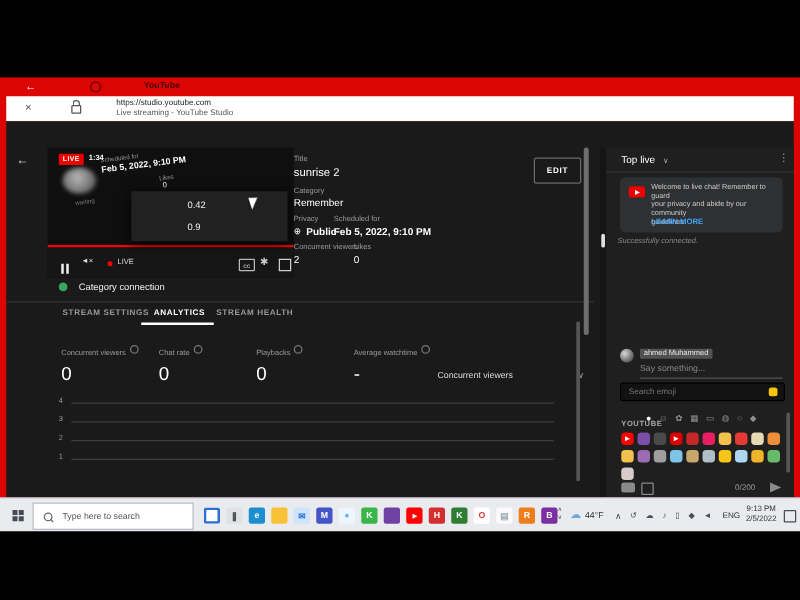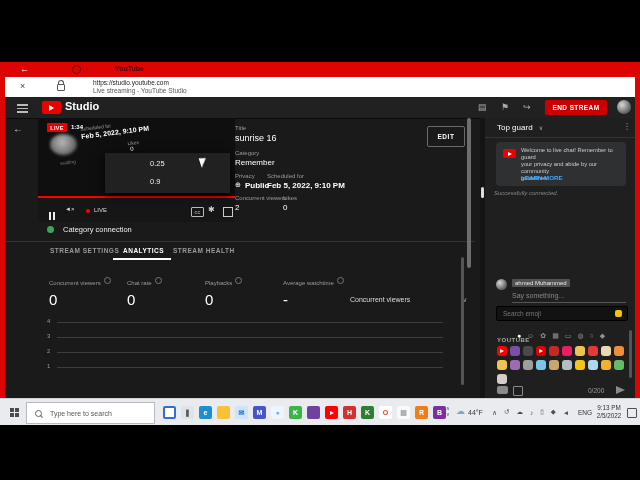--- a/index.html
+++ b/index.html
@@ -91,36 +91,20 @@
   <div class="abs urlbar" style="left:5px;top:15px;width:630px;height:20px;">
     <span class="abs txt" style="left:15px;top:4px;color:#444;font-size:9px;">×</span>
     <span class="abs lockarc" style="left:53px;top:3px;"></span>
     <span class="abs lockbody" style="left:52px;top:7px;"></span>
     <div class="abs txt" style="left:88px;top:2px;color:#222;font-size:6.5px;">https://studio.youtube.com</div>
     <div class="abs txt" style="left:88px;top:10px;color:#555;font-size:6.5px;">Live streaming - YouTube Studio</div>
   </div>
 
   <div class="abs app" style="left:5px;top:35px;width:630px;height:301px;">
 
-    <div class="abs appheader" style="left:0;top:0;width:630px;height:21px;">
-      <div class="abs burger" style="left:12px;top:5px;">
-          <div></div>
-          <div></div>
-          <div></div>
-        </div>
-      <div class="abs ytlogo" style="left:37px;top:4px;width:19px;height:13px;">
-          <i></i>
-        </div>
-      <span class="abs txt" style="left:60px;top:3px;color:#fff;font-size:11px;font-weight:bold;">Studio</span>
-      <span class="abs txt" style="left:473px;top:5px;color:#aaa;font-size:9px;">▤</span>
-      <span class="abs txt" style="left:496px;top:5px;color:#aaa;font-size:9px;">⚑</span>
-      <span class="abs txt" style="left:518px;top:5px;color:#aaa;font-size:9px;">↪</span>
-      <div class="abs endstream" style="left:540px;top:3px;width:62px;height:15px;">END STREAM</div>
-      <div class="abs avatar" style="left:612px;top:3px;width:14px;height:14px;"></div>
-    </div>
 
     <span class="abs txt" style="left:8px;top:26px;color:#ddd;font-size:10px;">←</span>
 
     <div class="abs player" style="left:33px;top:21px;width:197px;height:104px;">
       <div class="abs blob" style="left:12px;top:16px;width:27px;height:21px;"></div>
       <div class="abs rot" style="left:42px;top:8px;width:150px;">
         <div class="txt" style="color:#999;font-size:5px;">Scheduled for</div>
         <div class="txt" style="color:#fff;font-size:7px;font-weight:bold;margin-top:1px;">Feb 5, 2022, 9:10 PM</div>
         <div class="txt" style="color:#999;font-size:5px;margin:6px 0 0 45px;">Likes</div>
         <div class="txt" style="color:#fff;font-size:6px;margin-left:47px;">0</div>
@@ -134,27 +118,27 @@
         <span class="abs txt" style="left:27px;top:8px;color:#ddd;font-size:6px;">◄×</span>
         <span class="abs reddot" style="left:48px;top:11px;"></span>
         <span class="abs txt" style="left:56px;top:9px;color:#ddd;font-size:6px;">LIVE</span>
         <span class="abs ccbox" style="left:153px;top:9px;">CC</span>
         <span class="abs txt" style="left:170px;top:7px;color:#ccc;font-size:8px;">✱</span>
         <span class="abs fsbox" style="left:185px;top:9px;"></span>
       </div>
     </div>
 
     <div class="abs popup" style="left:100px;top:56px;width:125px;height:40px;">
-      <div class="abs txt" style="left:45px;top:6px;color:#eee;font-size:7.5px;">0.25</div>
+      <div class="abs txt" style="left:45px;top:6px;color:#eee;font-size:7.5px;">0.42</div>
       <div class="abs txt" style="left:45px;top:24px;color:#eee;font-size:7.5px;">0.9</div>
       <div class="abs cursor" style="left:95px;top:4px;"></div>
     </div>
 
     <div class="abs lbl txt" style="left:230px;top:28px;">Title</div>
-    <div class="abs val txt" style="left:230px;top:36px;font-size:9px;">sunrise 16</div>
+    <div class="abs val txt" style="left:230px;top:36px;font-size:9px;">sunrise 2</div>
     <div class="abs editbtn" style="left:422px;top:29px;width:36px;height:19px;">EDIT</div>
     <div class="abs lbl txt" style="left:230px;top:53px;">Category</div>
     <div class="abs val txt" style="left:230px;top:61px;font-size:8px;">Remember</div>
     <div class="abs lbl txt" style="left:230px;top:76px;">Privacy</div>
     <span class="abs txt" style="left:230px;top:84px;color:#fff;font-size:7px;">⊕</span>
     <div class="abs val txt" style="left:240px;top:84px;font-size:8px;font-weight:bold;">Public</div>
     <div class="abs lbl txt" style="left:262px;top:76px;">Scheduled for</div>
     <div class="abs val txt" style="left:262px;top:84px;font-size:8px;font-weight:bold;">Feb 5, 2022, 9:10 PM</div>
     <div class="abs lbl txt" style="left:230px;top:98px;">Concurrent viewers</div>
     <div class="abs val txt" style="left:230px;top:106px;font-size:8px;">2</div>
@@ -204,21 +188,21 @@
     </div>
 
     <div class="abs scroll" style="left:462px;top:21px;width:4px;height:150px;"></div>
     <div class="abs scroll" style="left:456px;top:160px;width:3px;height:128px;background:#555;"></div>
 
     <div class="abs chatdiv" style="left:475px;top:21px;width:5px;height:280px;"></div>
     <div class="abs pill" style="left:476px;top:90px;width:3px;height:11px;"></div>
 
     <div class="abs" style="left:480px;top:21px;width:150px;height:280px;background:#1f1f1f;">
       <span class="abs txt" style="left:12px;top:5px;color:#fff;font-size:8px;">
-        <span>Top guard</span>
+        <span>Top live</span>
         <span style="color:#aaa;font-size:6px;margin-left:4px;">∨</span>
       </span>
       <span class="abs txt" style="left:138px;top:4px;color:#aaa;font-size:8px;">⋮</span>
       <div class="abs" style="left:0;top:19px;width:150px;height:1px;background:#333;"></div>
 
       <div class="abs card" style="left:11px;top:24px;width:130px;height:44px;">
         <div class="abs ytlogo" style="left:7px;top:7px;width:13px;height:9px;">
             <i style="border-left-width:4px;border-top-width:2.5px;border-bottom-width:2.5px;"></i>
           </div>
         <div class="abs" style="left:25px;top:5px;width:100px;color:#ccc;font-size:5.8px;line-height:7px;">

